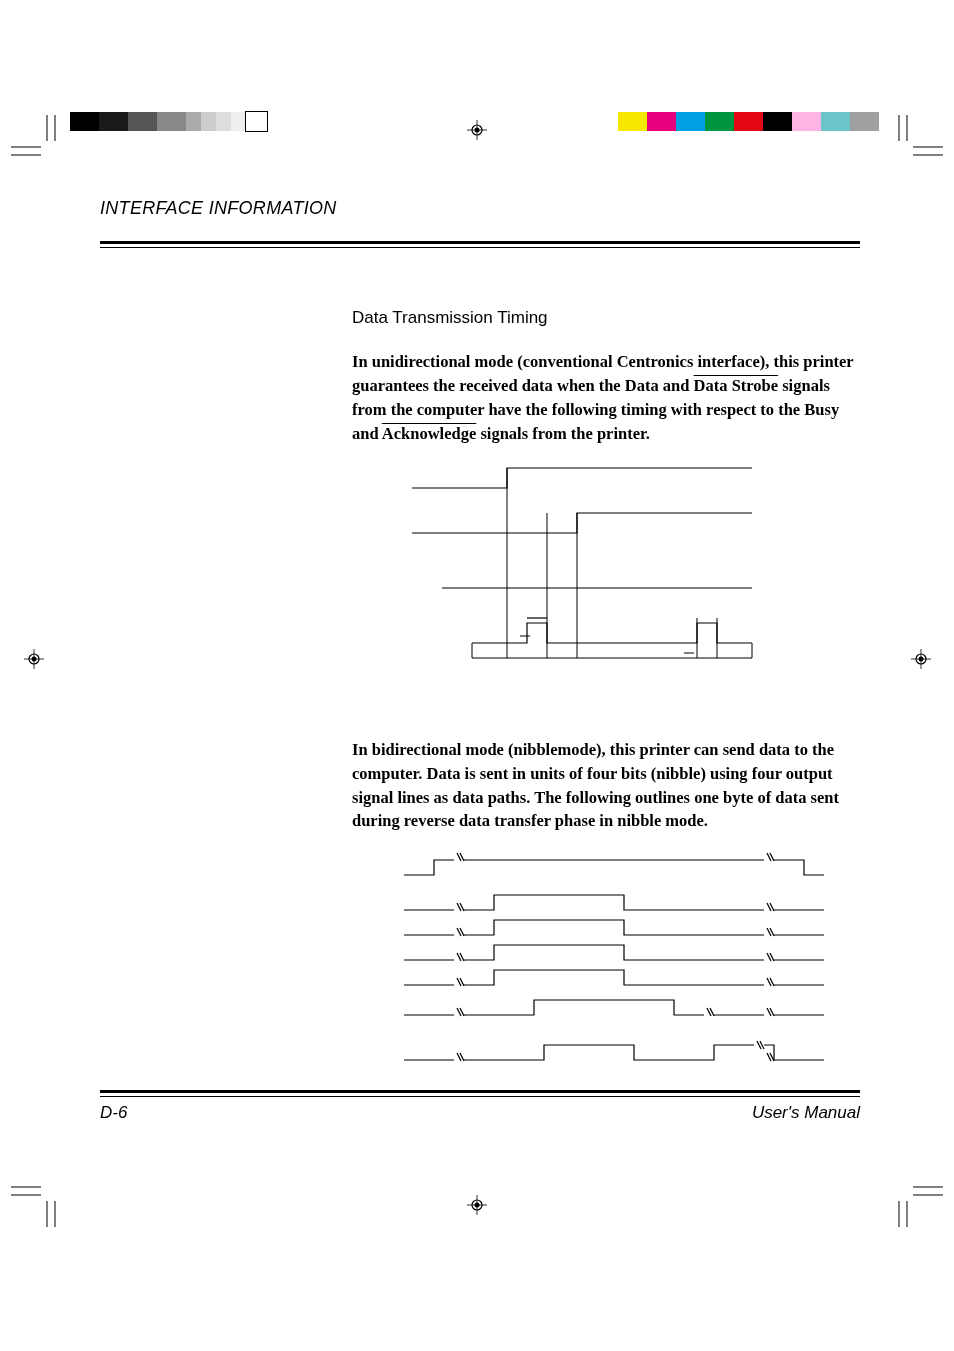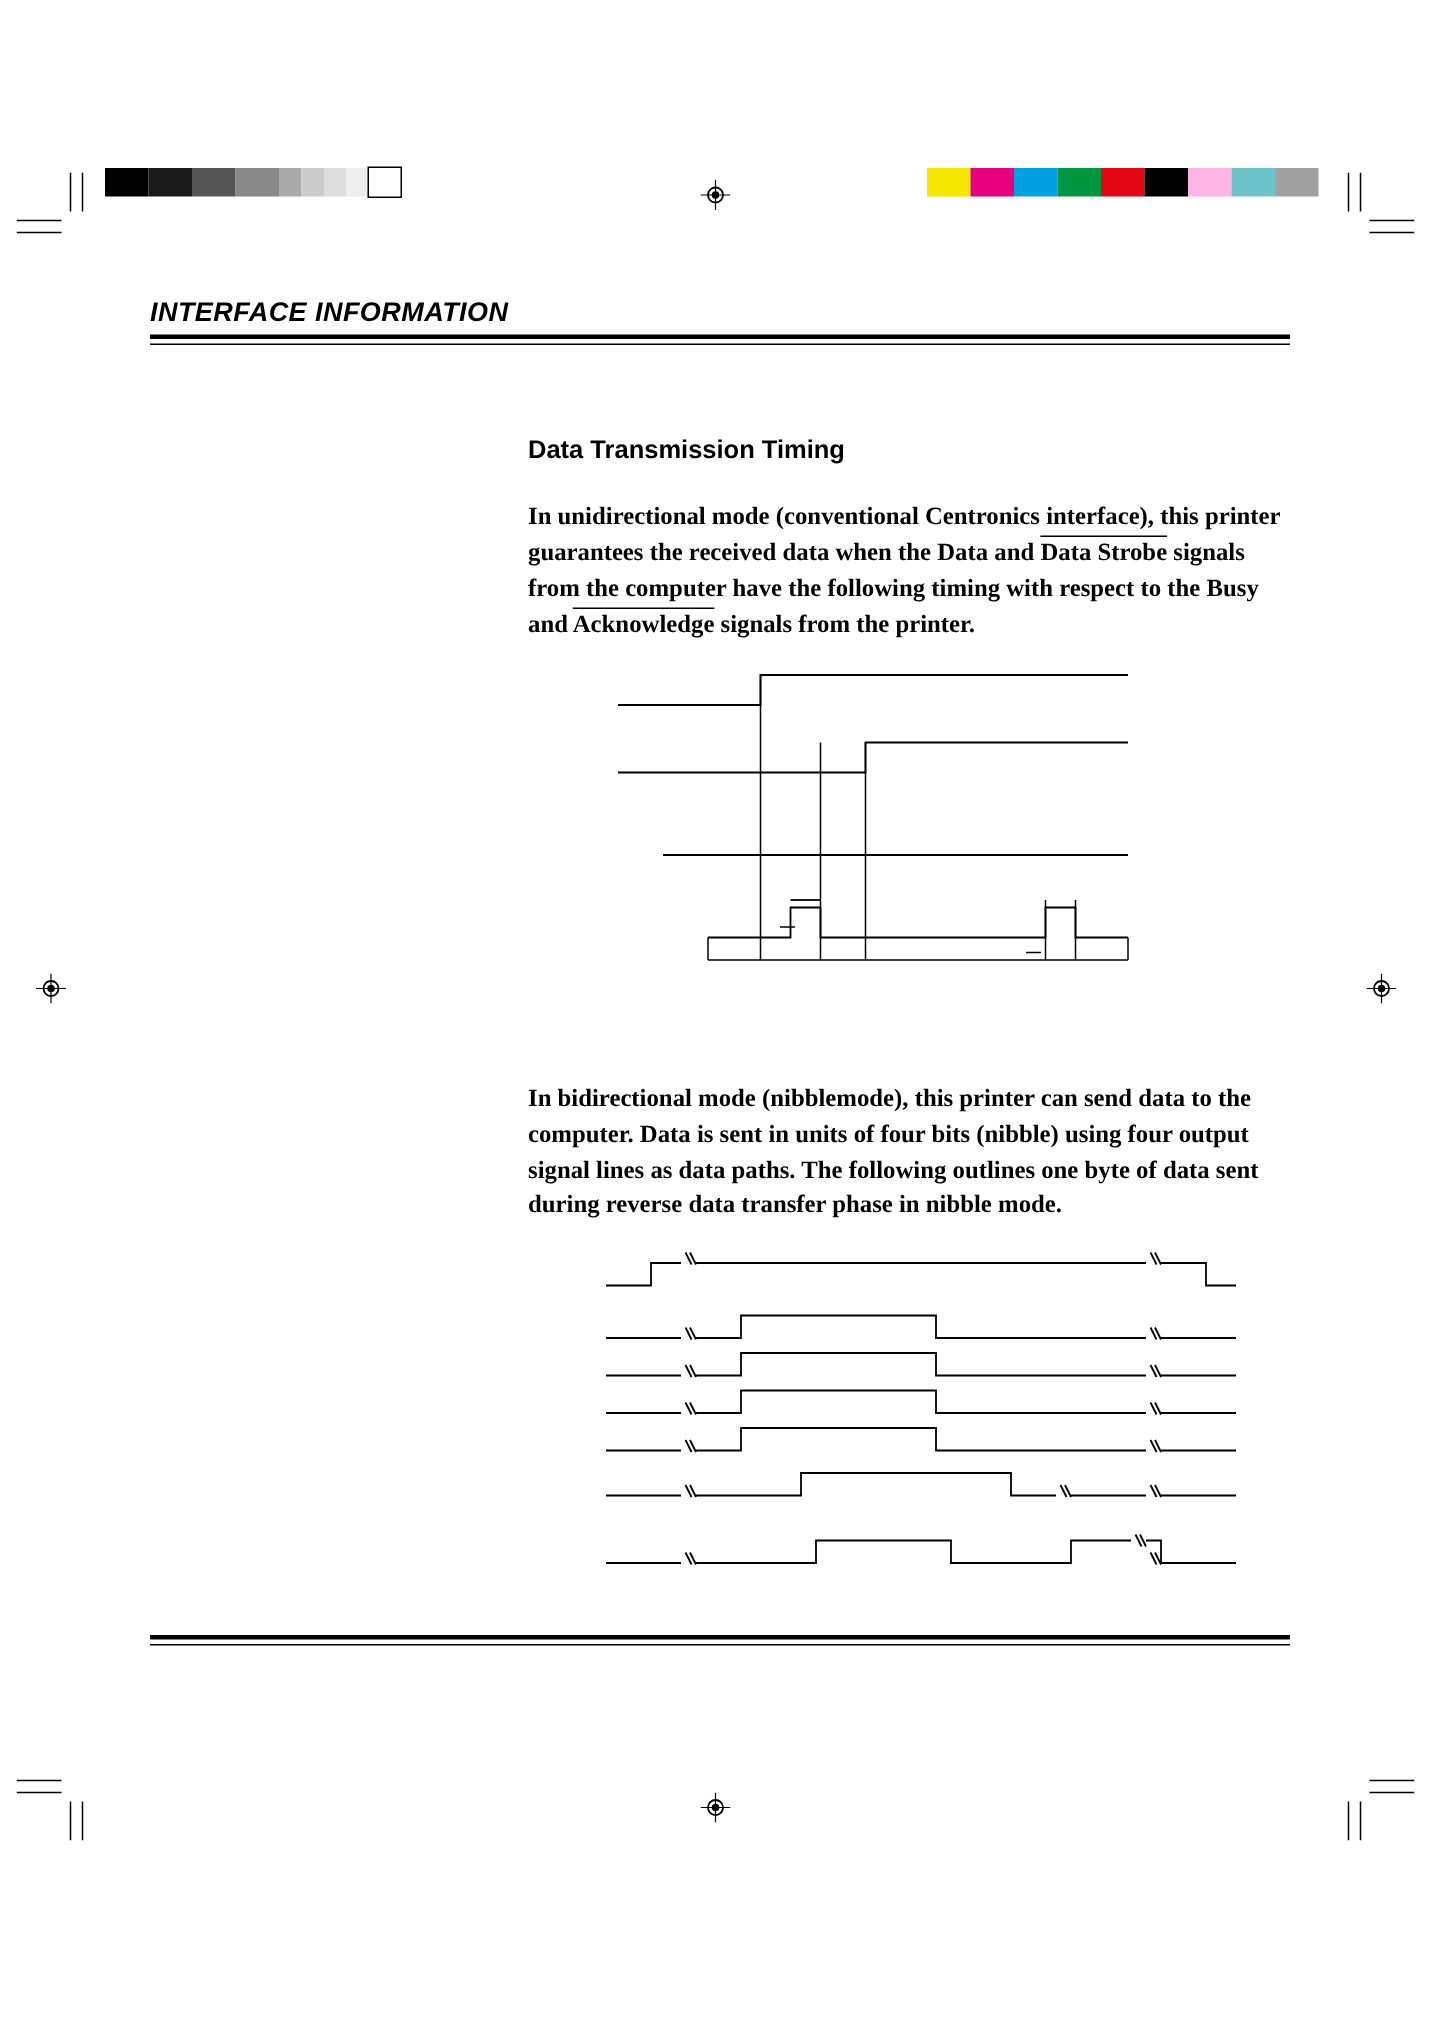--- a/index.html
+++ b/index.html
@@ -59,43 +59,42 @@
   .content {
     position: absolute;
     left: 100px;
     top: 198px;
     width: 760px;
   }
   .header-title {
     font-style: italic;
     font-family: 'Avant Garde', 'Century Gothic', Helvetica, Arial, sans-serif;
     font-size: 18px;
-    margin-bottom: 4px;
+    margin-bottom: 22px;
     letter-spacing: 0.3px;
-    font-weight: bold;
   }
   .header-rule {
     height: 3px;
     background: #000;
     width: 760px;
     margin-bottom: 3px;
   }
   .header-rule2 {
     height: 1px;
     background: #000;
     width: 760px;
   }
   .body-col {
     margin-left: 252px;
     width: 510px;
     margin-top: 60px;
   }
   .subhead {
     font-family: 'Avant Garde', 'Century Gothic', Helvetica, Arial, sans-serif;
-    font-weight: bold;
+    font-weight: normal;
     font-size: 17px;
     margin-bottom: 22px;
   }
   .para {
     font-size: 16.5px;
     line-height: 1.45;
     margin-bottom: 12px;
     font-weight: bold;
   }
   .overline {
@@ -361,13 +360,17 @@
             </g>
         </g>
       </svg>
     </div>
   </div>
 </div>
 
 <div class="footer">
   <div class="footer-rule"></div>
   <div class="footer-rule2"></div>
+  <div class="footer-row">
+    <span>D-6</span>
+    <span>User's Manual</span>
+  </div>
 </div>
 
 </body></html>

